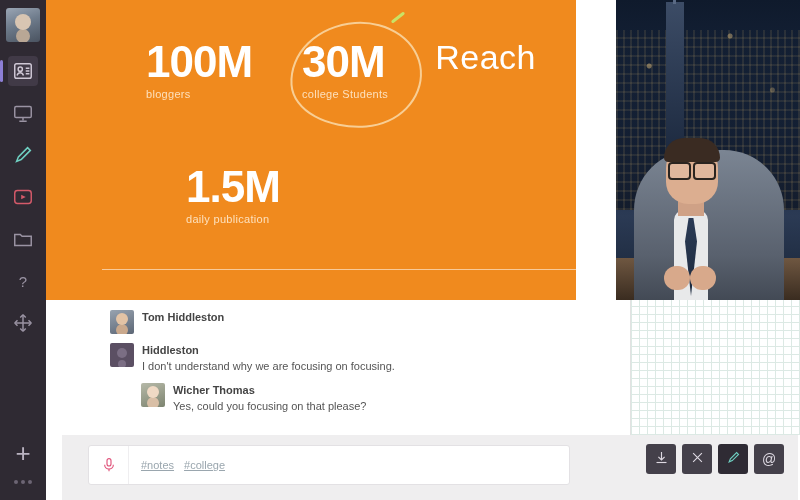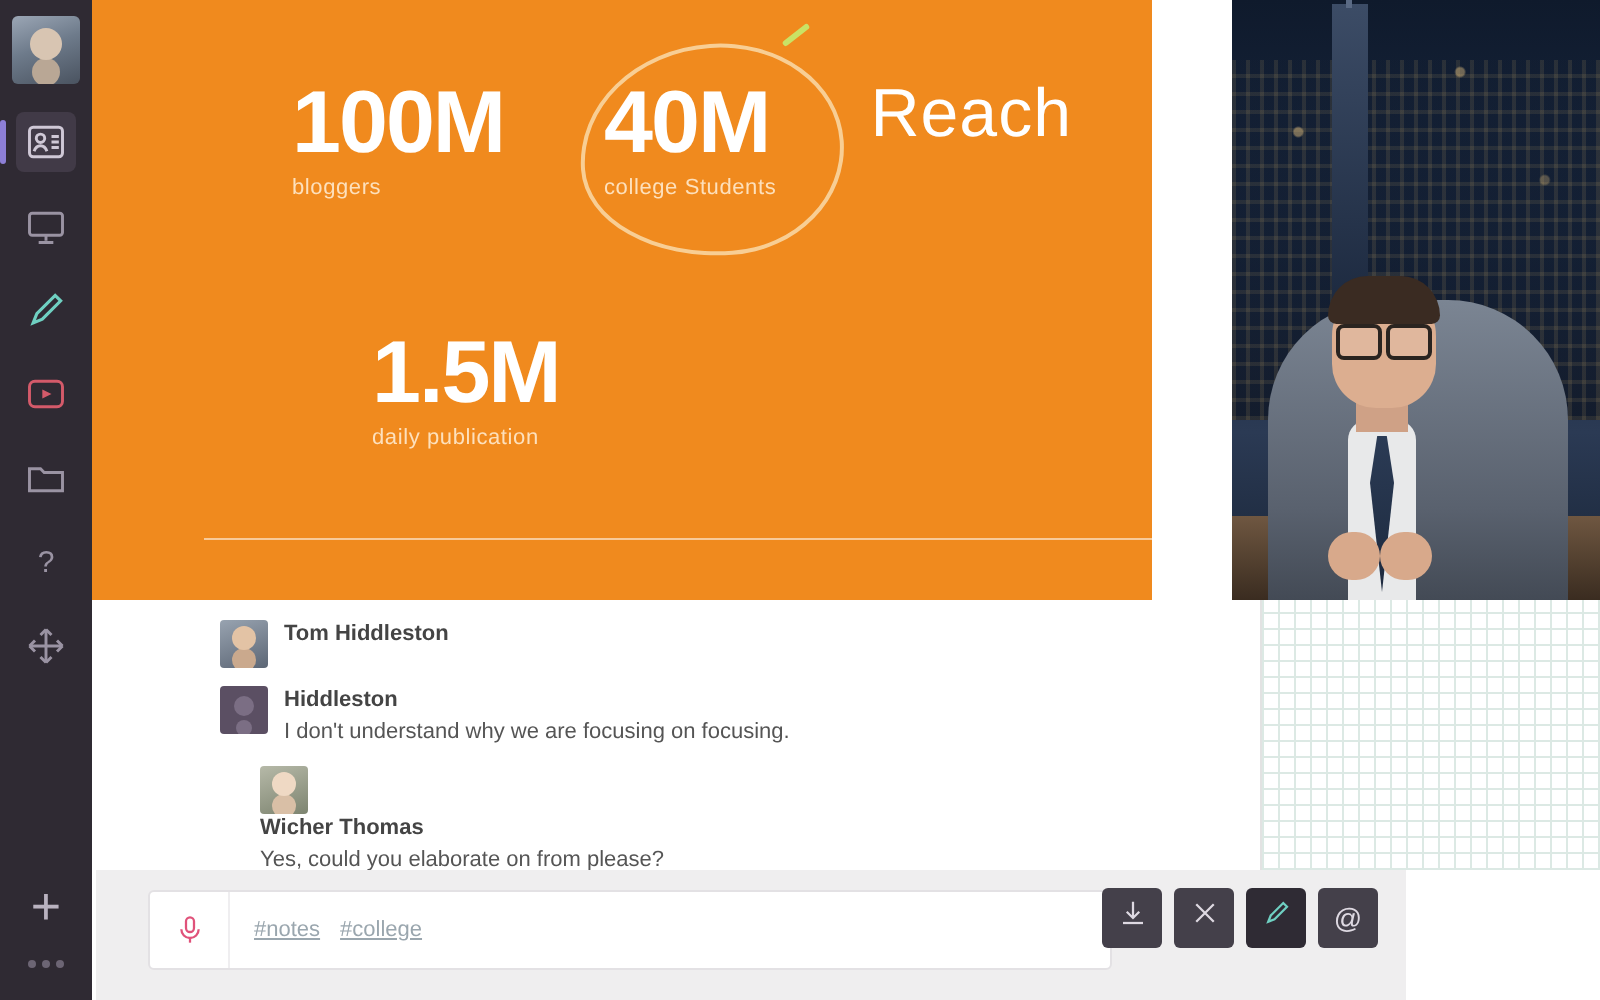--- a/index.html
+++ b/index.html
@@ -248,21 +248,21 @@
 
   
   .comments {
     position: absolute;
     left: 46px; top: 300px;
     width: 538px; height: 135px;
     background: #ffffff;
     padding: 10px 14px 0 18px;
   }
   .cmt { display: flex; margin-bottom: 9px; }
-  .cmt.indent { margin-left: 20px; flex-direction: column; }
+  .cmt.indent { margin-left: 31px; }
   .cmt-avatar {
     width: 24px; height: 24px; flex: none; margin-right: 8px; border-radius: 2px;
     background: linear-gradient(160deg,#98a3b0,#5c6675);
     position: relative; overflow: hidden;
   }
   .cmt-avatar.anon { background: #5b4f63; }
   .cmt-avatar.anon::after {
     content:""; position:absolute; left: 7px; top: 5px; width: 10px; height: 10px;
     border-radius: 50%; background: #7b6e84;
     box-shadow: 0 11px 0 -1px #7b6e84;
@@ -426,21 +426,21 @@
       <div class="reach">Reach</div>
 
       <div class="circle-annot"></div>
       <div class="leaf-annot"></div>
 
       <div class="stat s1">
         <div class="num">100M</div>
         <div class="lbl">bloggers</div>
       </div>
       <div class="stat s2">
-        <div class="num">40M</div>
+        <div class="num">30M</div>
         <div class="lbl">college Students</div>
       </div>
       <div class="stat s3">
         <div class="num">1.5M</div>
         <div class="lbl">daily publication</div>
       </div>
 
       <div class="slide-rule"></div>
     </div>
 
@@ -474,29 +474,29 @@
         <div class="cmt-body">
           <div class="cmt-name">Hiddleston</div>
           <div class="cmt-text">I don't understand why we are focusing on focusing.</div>
         </div>
       </div>
 
       <div class="cmt indent">
         <div class="cmt-avatar a3"></div>
         <div class="cmt-body">
           <div class="cmt-name">Wicher Thomas</div>
-          <div class="cmt-text">Yes, could you elaborate on from please?</div>
+          <div class="cmt-text">Yes, could you focusing on that please?</div>
         </div>
       </div>
 
     </div>
 
     <div class="grid-panel"></div>
 
-    <div class="bottombar" style="left:2px; width:655px;">
+    <div class="bottombar" style="left:16px; width:736px;">
 
       <div class="composer">
         <div class="mic">
           <svg viewBox="0 0 24 24" fill="none" stroke="#e0527a" stroke-width="1.7">
             <rect x="9" y="2.5" width="6" height="11" rx="3"></rect>
             <path d="M5.5 11.5a6.5 6.5 0 0 0 13 0"></path>
             <path d="M12 18v3.5"></path>
           </svg>
         </div>
         <div class="composer-input">

